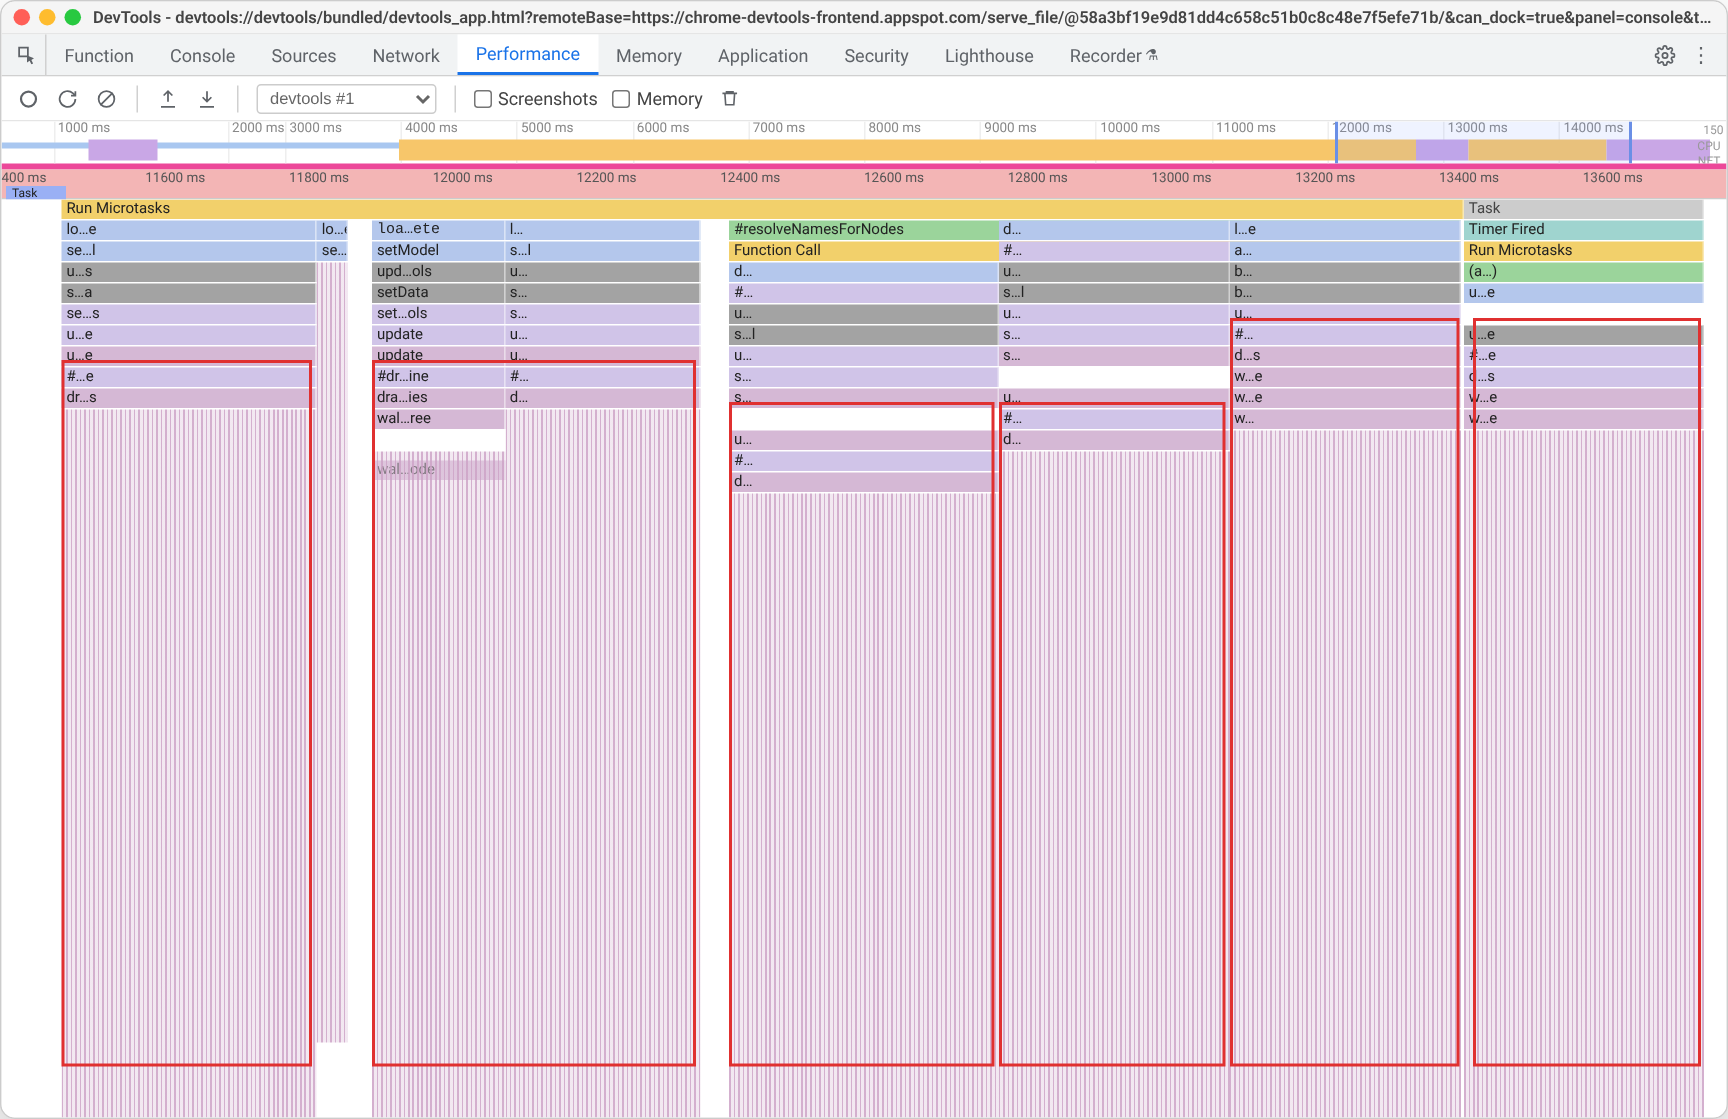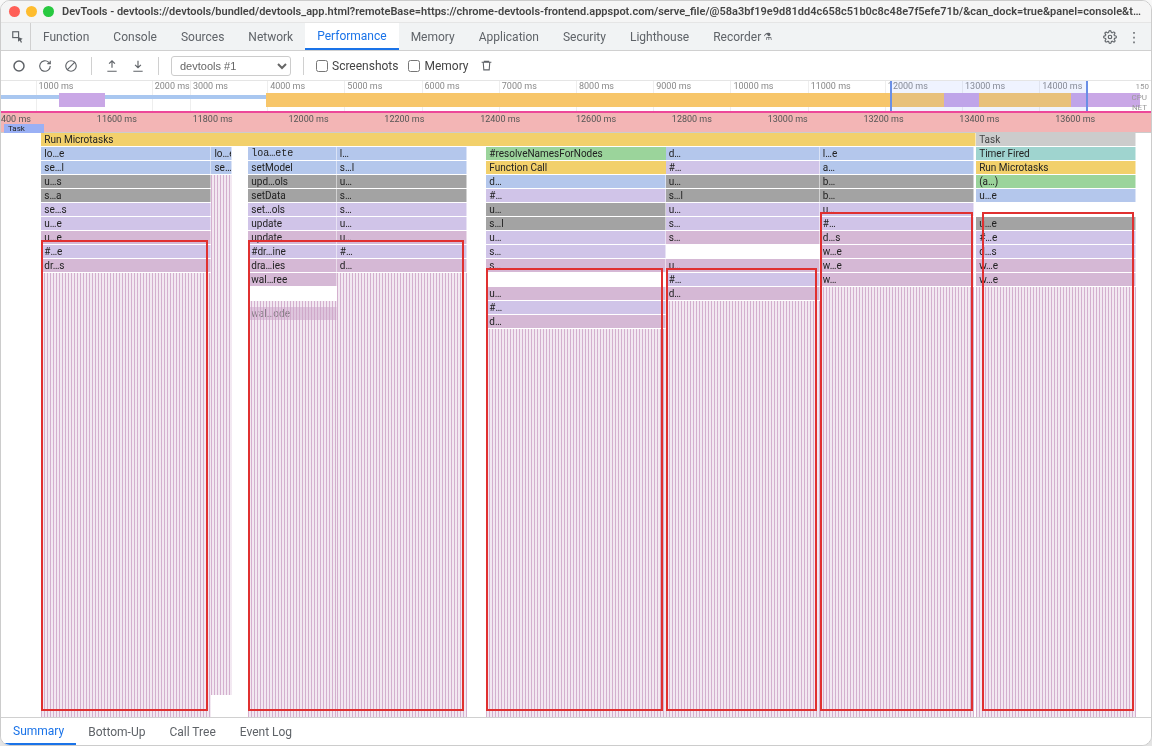--- a/index.html
+++ b/index.html
@@ -27,21 +27,21 @@
 
   
   .toolbar { height: 30px; display: flex; align-items: center; gap: 10px; padding: 0 10px; border-bottom: 1px solid #e5e5e5; background: #fff; }
   .toolbar .ico { width: 16px; height: 16px; display: flex; align-items: center; justify-content: center; color: #5f6368; cursor: pointer; }
   .toolbar .sep { width: 1px; height: 18px; background: #d0d0d0; margin: 0 2px; }
   .toolbar select { font-size: 11px; border: 1px solid #ccc; border-radius: 3px; height: 20px; padding: 0 4px; background: #fff; color: #666; min-width: 120px; }
   .toolbar label { display: flex; align-items: center; gap: 4px; font-size: 12px; color: #444; }
   .toolbar input[type=checkbox] { width: 12px; height: 12px; }
 
   
-  .overview { height: 32px; position: relative; border-bottom: 2px solid #ec4899; background: #fff; overflow: hidden; }
+  .overview { height: 32px; position: relative; border-bottom: 4px solid #ec4899; background: #fff; overflow: hidden; }
   .overview .tick { position: absolute; top: 0; font-size: 9px; color: #888; border-left: 1px solid #eee; height: 100%; padding-left: 2px; }
   .overview .cpu-band { position:absolute; top:12px; height:12px; background: #f7c66a; }
   .overview .cpu-band.purple { background: #c9a7e6; }
   .overview .cpu-band.blue { background: #a9c7f0; top:12px; }
   .overview .viewport { position: absolute; top: 0; bottom: 0; background: rgba(120,160,255,0.12); border-left: 2px solid #6a8fe6; border-right: 2px solid #6a8fe6; }
   .overview .lbl { position: absolute; right: 4px; font-size: 8px; color: #999; }
 
   
   .ruler { height: 20px; position: relative; background: linear-gradient(#f3b5b5,#f3b5b5); border-bottom: 1px solid #ccc; }
   .ruler .rtick { position: absolute; top: 1px; font-size: 9px; color: #555; }
@@ -299,22 +299,14 @@
     <div id="redboxes">
         <div class="redbox" style="left: 3.5%; width: 14.5%; top: 107px; height: 471px;"></div>
         <div class="redbox" style="left: 21.5%; width: 18.8%; top: 107px; height: 471px;"></div>
         <div class="redbox" style="left: 42.2%; width: 15.4%; top: 135px; height: 443px;"></div>
         <div class="redbox" style="left: 57.8%; width: 13.2%; top: 135px; height: 443px;"></div>
         <div class="redbox" style="left: 71.2%; width: 13.3%; top: 79px; height: 499px;"></div>
         <div class="redbox" style="left: 85.3%; width: 13.2%; top: 79px; height: 499px;"></div>
       </div>
   </div>
 
-  <div class="bottom">
-    <div id="bottom-tabs-host" style="display: flex;">
-        <div class="btab active">Summary</div>
-        <div class="btab">Bottom-Up</div>
-        <div class="btab">Call Tree</div>
-        <div class="btab">Event Log</div>
-      </div>
-  </div>
 
 </div>
 
 </body></html>

